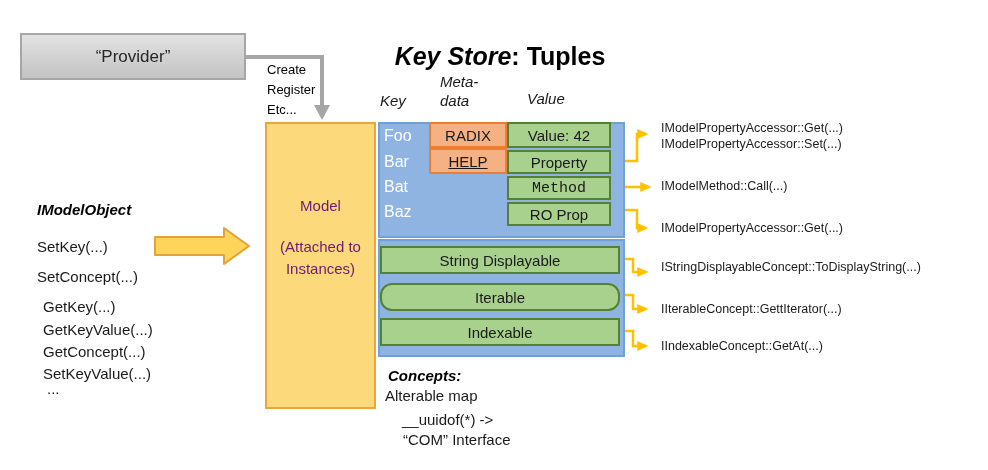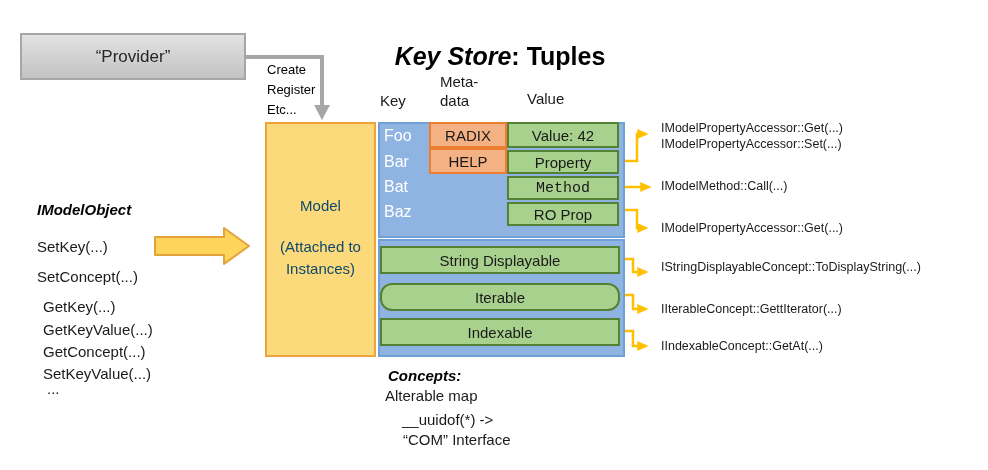--- a/index.html
+++ b/index.html
@@ -15,45 +15,45 @@
     background:linear-gradient(to bottom,var(--gray-fill-top),var(--gray-fill-bottom));
     border:2px solid var(--gray-border);
     display:flex;align-items:center;justify-content:center;
     font-size:17px;color:#262626;box-sizing:border-box;
   }
   .create-label{left:267px;top:60px;font-size:13px;line-height:20px;color:#000;}
 
   .title{left:320px;top:42px;width:360px;text-align:center;font-size:25px;font-weight:bold;white-space:nowrap;}
   .title .ital{font-style:italic;}
 
-  .col-header{font-size:15px;color:#1a1a1a;line-height:19px;}
+  .col-header{font-size:15px;color:#1a1a1a;line-height:19px;font-style:italic;}
 
   .model-box{
-    left:265px;top:122px;width:111px;height:235px;box-sizing:border-box;
+    left:265px;top:122px;width:111px;height:287px;box-sizing:border-box;
     background:var(--gold-fill);border:2px solid var(--gold-border);
-    font-size:15px;color:#0c4a6e;text-align:center;
+    font-size:15px;color:#701a75;text-align:center;
   }
   .model-box .model-title{position:absolute;left:0;right:0;top:73px;}
   .model-box .model-sub{position:absolute;left:0;right:0;top:112px;line-height:22px;}
 
   .blue-box{
     background:var(--blue-fill);border:2px solid var(--blue-border);box-sizing:border-box;
   }
   .blue-upper{left:378px;top:122px;width:247px;height:116px;}
   .blue-lower{left:378px;top:239px;width:247px;height:118px;}
 
   .key-row{font-size:16px;color:var(--key-text);left:384px;}
 
   .meta-cell{
     left:429px;width:78px;height:26px;box-sizing:border-box;
     background:var(--salmon-fill);border:2px solid var(--salmon-border);
     display:flex;align-items:center;justify-content:center;font-size:15px;color:#1a1a1a;
   }
   .value-cell{
-    left:507px;width:112px;box-sizing:border-box;
+    left:507px;width:104px;box-sizing:border-box;
     background:var(--green-fill);border:2px solid var(--green-border);
     display:flex;align-items:center;justify-content:center;font-size:15px;color:#1a1a1a;
   }
   .concept-bar{
     left:380px;width:240px;height:28px;box-sizing:border-box;
     background:var(--green-fill);border:2px solid var(--green-border);
     display:flex;align-items:center;justify-content:center;font-size:15px;color:#1a1a1a;
   }
 
   .left-heading{left:37px;top:201px;font-size:15px;font-weight:bold;font-style:italic;}
@@ -122,21 +122,21 @@
 
   <div class="abs blue-box blue-upper"></div>
   <div class="abs blue-box blue-lower"></div>
 
   <div class="abs key-row" style="top:127px;">Foo</div>
   <div class="abs key-row" style="top:153px;">Bar</div>
   <div class="abs key-row" style="top:178px;">Bat</div>
   <div class="abs key-row" style="top:203px;">Baz</div>
 
   <div class="abs meta-cell" style="top:122px;">RADIX</div>
-  <div class="abs meta-cell" style="top:148px;">HELP</div>
+  <div class="abs meta-cell" style="top:148px;text-decoration:underline;">HELP</div>
 
   <div class="abs value-cell" style="top:122px;height:26px;">Value: 42</div>
   <div class="abs value-cell" style="top:150px;height:24px;">Property</div>
   <div class="abs value-cell" style="top:176px;height:24px;font-family:Liberation Mono, monospace;">Method</div>
   <div class="abs value-cell" style="top:202px;height:24px;">RO Prop</div>
 
   <div class="abs concept-bar" style="top:246px;">String Displayable</div>
   <div class="abs concept-bar" style="top:283px;border-radius:12px;">Iterable</div>
   <div class="abs concept-bar" style="top:318px;">Indexable</div>
 

